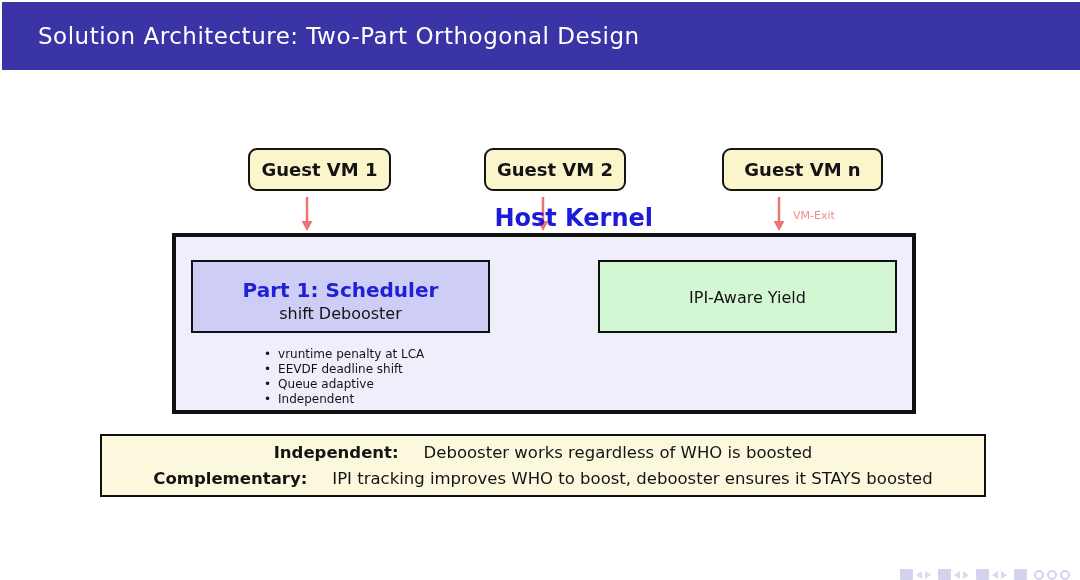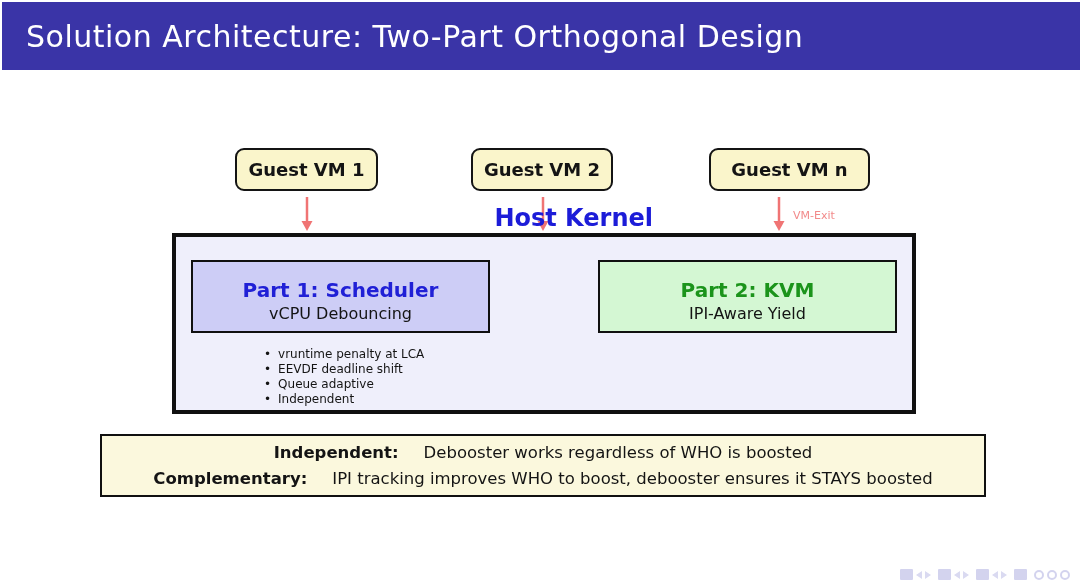--- a/index.html
+++ b/index.html
@@ -18,41 +18,42 @@
   .title-bar {
     position: absolute;
     left: 2px; top: 2px;
     width: 1078px; height: 68px;
     background: #3a34a7;
     display: flex;
     align-items: center;
   }
   .title-bar .title-text {
     color: #ffffff;
-    font-size: 30px;
+    font-size: 23px;
     font-weight: 400;
-    padding-left: 24px;
+    padding-left: 36px;
     letter-spacing: 0.5px;
     white-space: nowrap;
   }
 
   
   .vm-box {
     position: absolute;
     top: 148px;
     height: 43px;
     background: #faf5cb;
     border: 2.5px solid #141414;
     border-radius: 9px;
     display: flex;
     align-items: center;
     justify-content: center;
     font-weight: bold;
     font-size: 18px;
     color: #141414;
+    margin-left: 13px;
   }
   #vm1 { left: 235px; width: 143px; }
   #vm2 { left: 471px; width: 142px; }
   #vmn { left: 709px; width: 161px; }
 
   
   .down-arrow {
     position: absolute;
     width: 14px;
     height: 34px;
@@ -206,25 +207,24 @@
   </div>
 
   <div class="host-kernel-label">Host Kernel</div>
 
   <div class="vm-exit-label">VM-Exit</div>
 
   <div class="kernel-box">
 
     <div class="part-box" id="part1">
       <div class="part-title">Part 1: Scheduler</div>
-      <div class="part-subtitle">vCPU Debouncing</div>
+      <div class="part-subtitle">shift Debooster</div>
     </div>
 
     <div class="part-box" id="part2">
-      <div class="part-title">Part 2: KVM</div>
       <div class="part-subtitle">IPI-Aware Yield</div>
     </div>
 
     <ul class="bullet-list" id="bullets1">
       <li>vruntime penalty at LCA</li>
       <li>EEVDF deadline shift</li>
       <li>Queue adaptive</li>
       <li>Independent</li>
     </ul>
 

